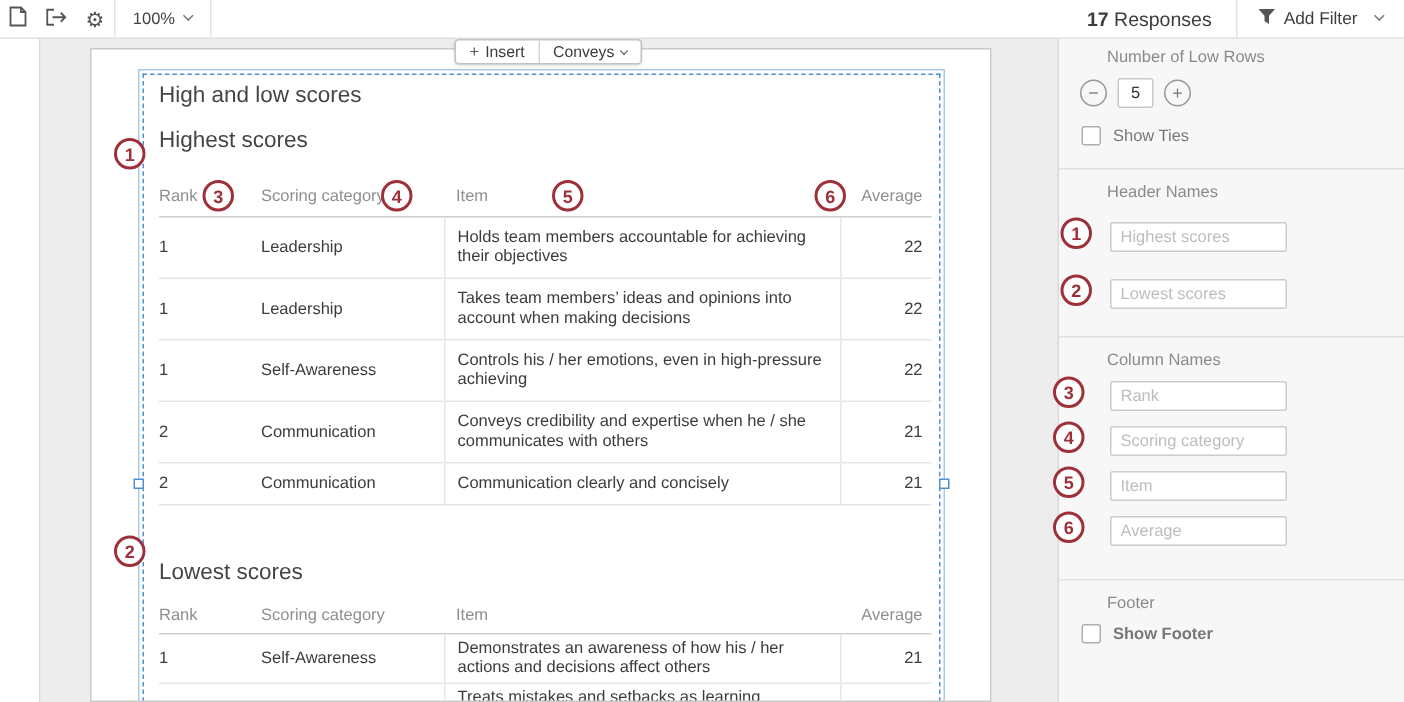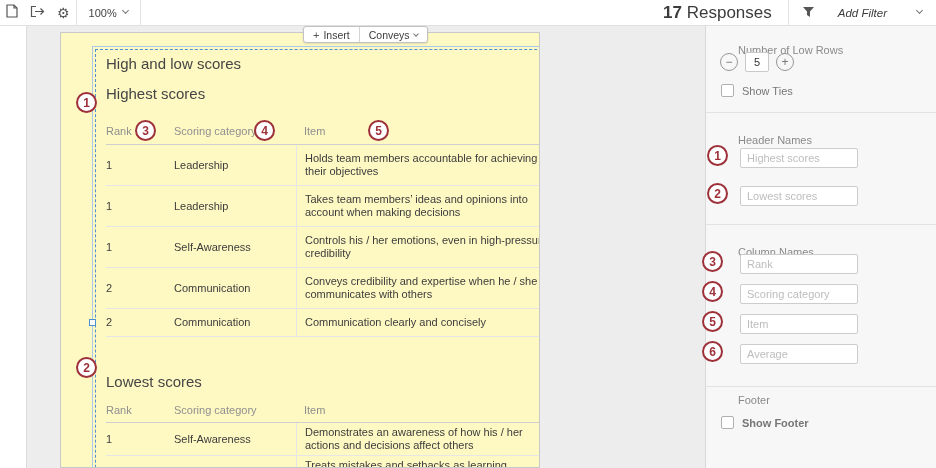--- a/index.html
+++ b/index.html
@@ -8,28 +8,28 @@
   #app { position:relative; width:936px; height:468px; background:#ededed; overflow:hidden; font-size:11px; color:#3c3c3c; }
 
   
   .toolbar { position:absolute; top:0; left:0; right:0; height:26px; background:#fff; border-bottom:1px solid #e0e0e0; display:flex; align-items:center; z-index:10; }
   .tb-btn { height:26px; padding:0 6px; display:flex; align-items:center; justify-content:center; background:none; border:none; cursor:pointer; color:#555; }
   .gear-glyph { font-size:14px; color:#555; line-height:1; }
   .vsep { width:1px; height:26px; background:#e3e3e3; }
   .zoom-cell { height:26px; display:flex; align-items:center; padding:0 12px; border:none; background:none; font-size:11px; color:#444; cursor:pointer; }
   .chev { width:5px; height:5px; border-right:1px solid #777; border-bottom:1px solid #777; transform:rotate(45deg); display:inline-block; margin-left:6px; position:relative; top:-2px; }
   .tb-right { margin-left:auto; display:flex; align-items:center; height:26px; }
-  .responses { padding:0 16px; font-size:17px; color:#3c3c3c; }
+  .responses { padding:0 16px; font-size:13px; color:#3c3c3c; }
   .responses b { font-weight:bold; }
-  .addfilter { display:flex; align-items:center; gap:24px; padding:0 14px; background:none; border:none; font-size:11.5px; color:#3c3c3c; cursor:pointer; height:26px;font-style:italic; }
+  .addfilter { display:flex; align-items:center; gap:6px; padding:0 14px; background:none; border:none; font-size:11.5px; color:#3c3c3c; cursor:pointer; height:26px; }
 
   
   .canvas { position:absolute; top:26px; left:0; width:705px; bottom:0; background:#ededed; }
   .left-rail { position:absolute; left:0; top:0; width:27px; height:100%; background:#fff; border-right:1px solid #dcdcdc; }
-  .page { position:absolute; left:60px; top:6px; width:480px; height:436px; background:#fef9c3; border:1px solid #c9c9c9; overflow:hidden; }
+  .page { position:absolute; left:60px; top:6px; width:601px; height:436px; background:#ffffff; border:1px solid #c9c9c9; overflow:hidden; }
 
   .pill { position:absolute; left:303px; top:0; height:17px; display:flex; align-items:center; background:#fff; border:1px solid #c2c2c2; border-radius:3px; box-shadow:0 1px 2px rgba(0,0,0,.12); z-index:6; }
   .pill-btn { display:flex; align-items:center; gap:4px; padding:0 9px; height:100%; background:none; border:none; font-size:10.5px; color:#3c3c3c; cursor:pointer; }
   .pill-div { width:1px; height:100%; background:#d5d5d5; }
   .plus-glyph { font-size:11px; color:#555; }
   .chev-sm { width:4px; height:4px; border-right:1px solid #777; border-bottom:1px solid #777; transform:rotate(45deg); display:inline-block; position:relative; top:-1px; }
 
   .selection { position:absolute; left:31px; top:13px; width:538px; height:560px; border:1px solid #abc8e8; pointer-events:none; z-index:3; }
   .selection::before { content:""; position:absolute; inset:2px; border:1px dashed #4e90d2; }
   .handle { position:absolute; width:7px; height:7px; background:#fff; border:1px solid #4e90d2; top:272px; pointer-events:auto; }
@@ -50,21 +50,21 @@
   .trow .c-item { border-left:1px solid #e6e6e6; border-right:1px solid #e6e6e6; align-self:stretch; display:flex; align-items:center; }
   .t-low .trow .c-item { padding:3px 8px; }
   .thead .c-item { padding:0 8px; }
   .c-avg { width:60px; text-align:right; padding-right:6px; line-height:13px; }
 
   
   .badge { position:absolute; width:21px; height:21px; border:2.5px solid #9d3039; border-radius:50%; background:#fff; color:#9d3039; font-weight:bold; font-size:12px; display:flex; align-items:center; justify-content:center; z-index:7; }
 
   
   .sidebar { position:absolute; top:26px; right:0; width:231px; bottom:0; background:#f7f7f7; border-left:1px solid #d8d8d8; z-index:5; overflow:visible; }
-  .sb-label { position:absolute; left:32px; color:#8a8a8a; font-size:11px;margin-top:12px; }
+  .sb-label { position:absolute; left:32px; color:#8a8a8a; font-size:11px; }
   .sb-input { position:absolute; left:34px; width:118px; height:20px; border:1px solid #ccc; border-radius:2px; background:#fff; font-size:11px; padding:0 6px; color:#444; font-family:"Liberation Sans", sans-serif; }
   .sb-input::placeholder { color:#bdbdbd; opacity:1; }
   .divider { position:absolute; left:0; right:0; height:1px; background:#e2e2e2; }
   .check-row { position:absolute; left:15px; display:flex; align-items:center; gap:8px; color:#777; }
   .checkbox { width:13px; height:13px; border:1px solid #b0b0b0; border-radius:2px; background:#fff; display:inline-block; cursor:pointer; }
   .stepper { position:absolute; left:14px; top:26px; display:flex; align-items:center; gap:7px; }
   .step-btn { width:18px; height:18px; border:1px solid #979797; border-radius:50%; background:transparent; color:#777; font-size:12px; line-height:15px; text-align:center; padding:0; cursor:pointer; font-family:"Liberation Sans", sans-serif; }
   .step-val { width:24px; height:20px; border:1px solid #c9c9c9; border-radius:2px; background:#fff; display:flex; align-items:center; justify-content:center; color:#333; }
 </style>
 </head>
@@ -157,21 +157,21 @@
         </div>
         <div class="trow">
           <div class="c-rank">1</div>
           <div class="c-cat">Leadership</div>
           <div class="c-item">Takes team members’ ideas and opinions into account when making decisions</div>
           <div class="c-avg">22</div>
         </div>
         <div class="trow">
           <div class="c-rank">1</div>
           <div class="c-cat">Self-Awareness</div>
-          <div class="c-item">Controls his / her emotions, even in high-pressure credibility</div>
+          <div class="c-item">Controls his / her emotions, even in high-pressure achieving</div>
           <div class="c-avg">22</div>
         </div>
         <div class="trow">
           <div class="c-rank">2</div>
           <div class="c-cat">Communication</div>
           <div class="c-item">Conveys credibility and expertise when he / she communicates with others</div>
           <div class="c-avg">21</div>
         </div>
         <div class="trow">
           <div class="c-rank">2</div>
@@ -235,21 +235,21 @@
     <div class="divider" style="top:198px;"></div>
 
     <div class="sb-label" style="top:208px;">Column Names</div>
     <input class="sb-input" style="top: 228px;" placeholder="Rank">
     <input class="sb-input" style="top: 258px;" placeholder="Scoring category">
     <input class="sb-input" style="top: 288px;" placeholder="Item">
     <input class="sb-input" style="top: 318px;" placeholder="Average">
 
     <div class="divider" style="top:360px;"></div>
 
-    <div class="sb-label" style="top:356px;">Footer</div>
+    <div class="sb-label" style="top:370px;">Footer</div>
     <div class="check-row" style="top:390px;font-weight:bold;">
       <span class="checkbox"></span>
       <span>Show Footer</span>
     </div>
 
     <div class="badge" style="left:1px; top:119px;">1</div>
     <div class="badge" style="left:1px; top:157px;">2</div>
     <div class="badge" style="left:-4px; top:225px;">3</div>
     <div class="badge" style="left:-4px; top:255px;">4</div>
     <div class="badge" style="left:-4px; top:285px;">5</div>

